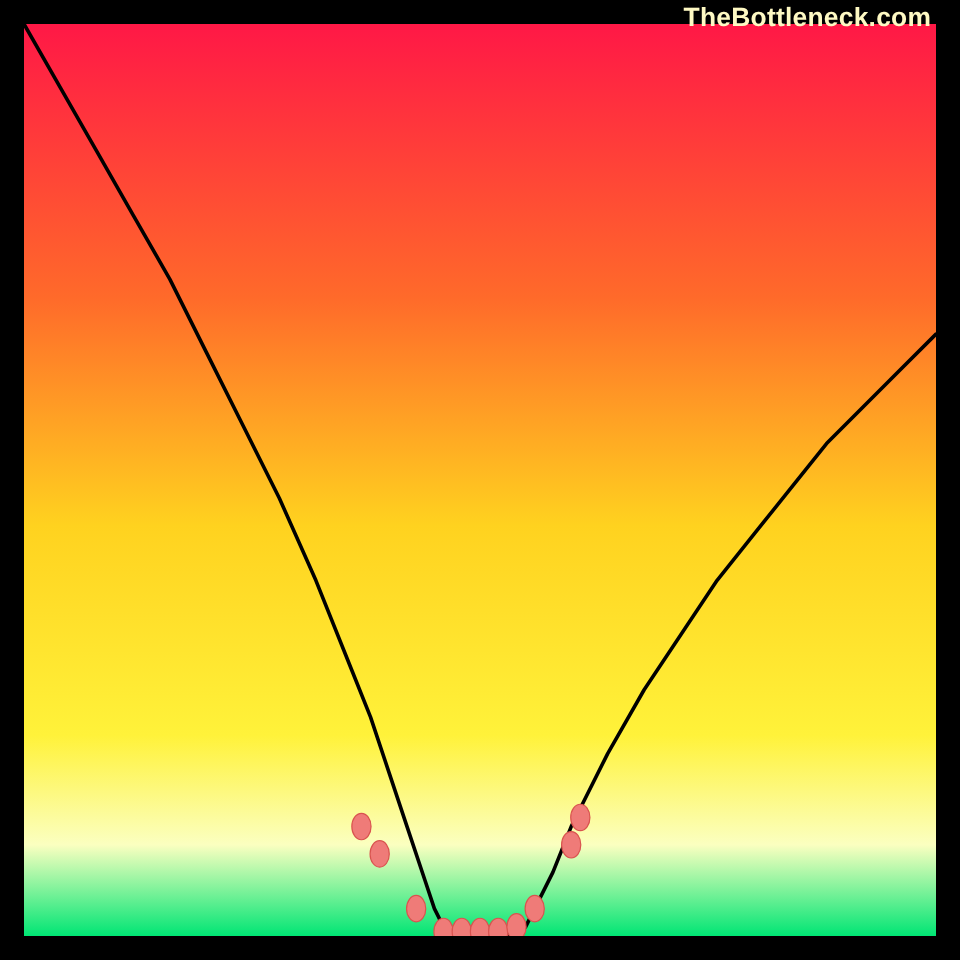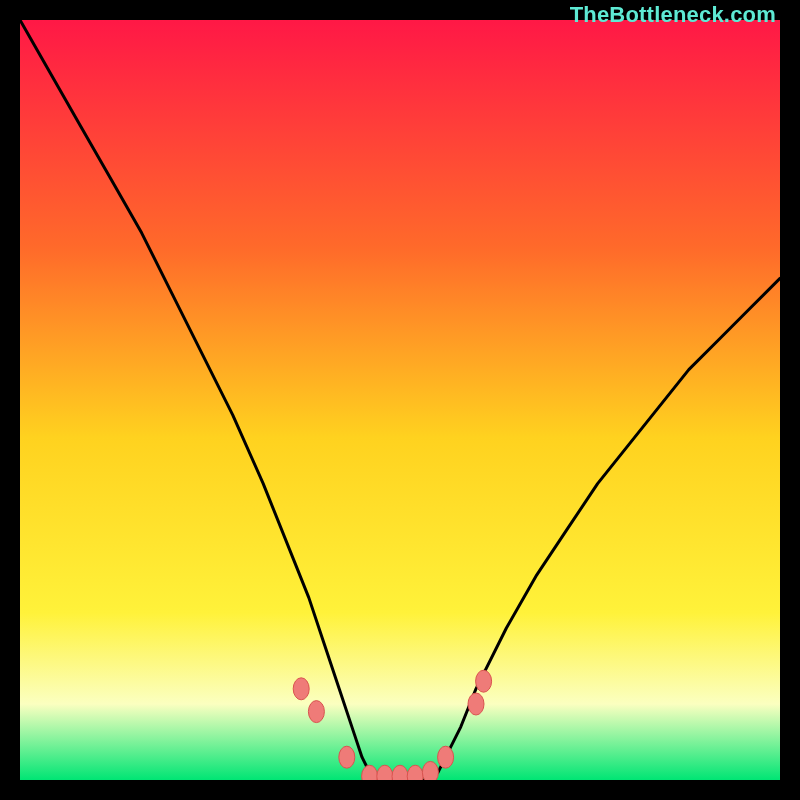--- a/index.html
+++ b/index.html
@@ -25,21 +25,21 @@
     width: 760px;
     height: 760px;
   }
   .watermark {
     position: absolute;
     top: 2px;
     right: 24px;
     font-family: Arial, Helvetica, sans-serif;
     font-size: 22px;
     font-weight: 600;
-    color: #5eead4;
+    color: #fef9c3;
     letter-spacing: 0.2px;
   }
   svg { display: block; }
 </style>
 </head>
 <body>
 
 <div class="frame">
   <svg class="plot" viewBox="0 0 760 760">
     <defs>

